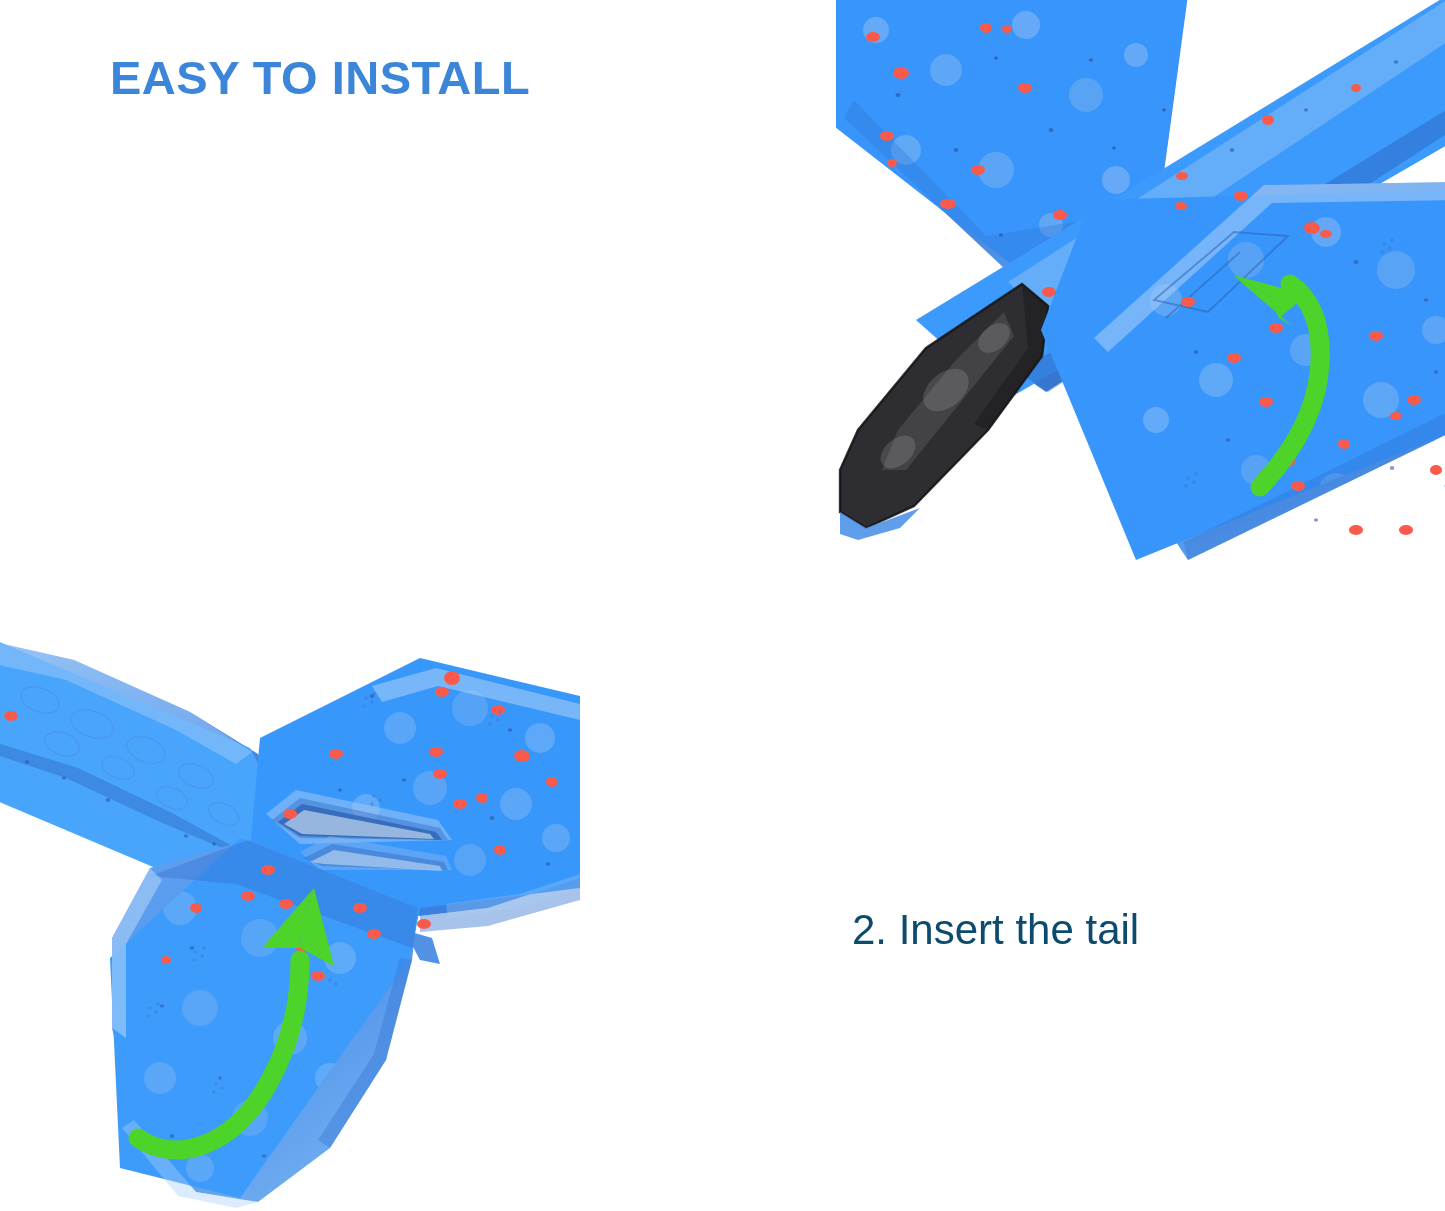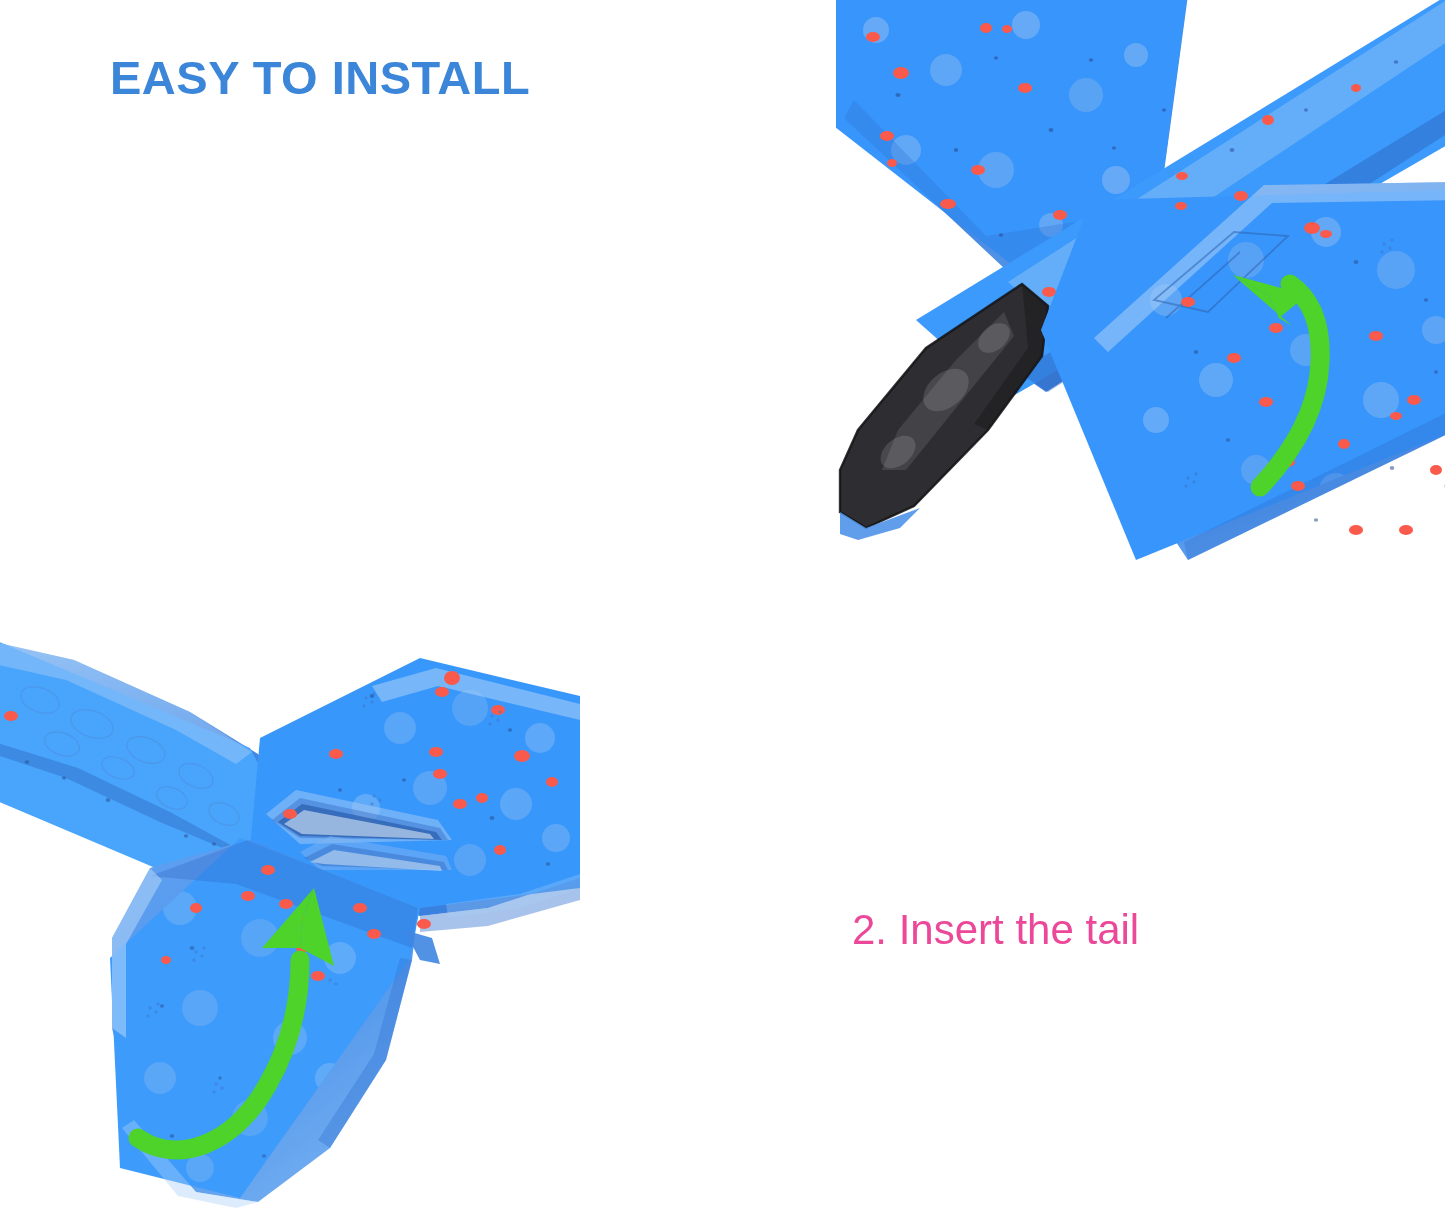--- a/index.html
+++ b/index.html
@@ -35,21 +35,21 @@
     font-weight: normal;
     color: #5c5c5c;
     white-space: nowrap;
   }
   #step2-caption {
     position: absolute;
     left: 852px;
     top: 906px;
     font-size: 42px;
     font-weight: normal;
-    color: #ec4899;
+    color: #0c4a6e;
     white-space: nowrap;
   }
 
   
   .photo {
     position: absolute;
     overflow: hidden;
     background: #ffffff;
   }
   #photo-wing {

